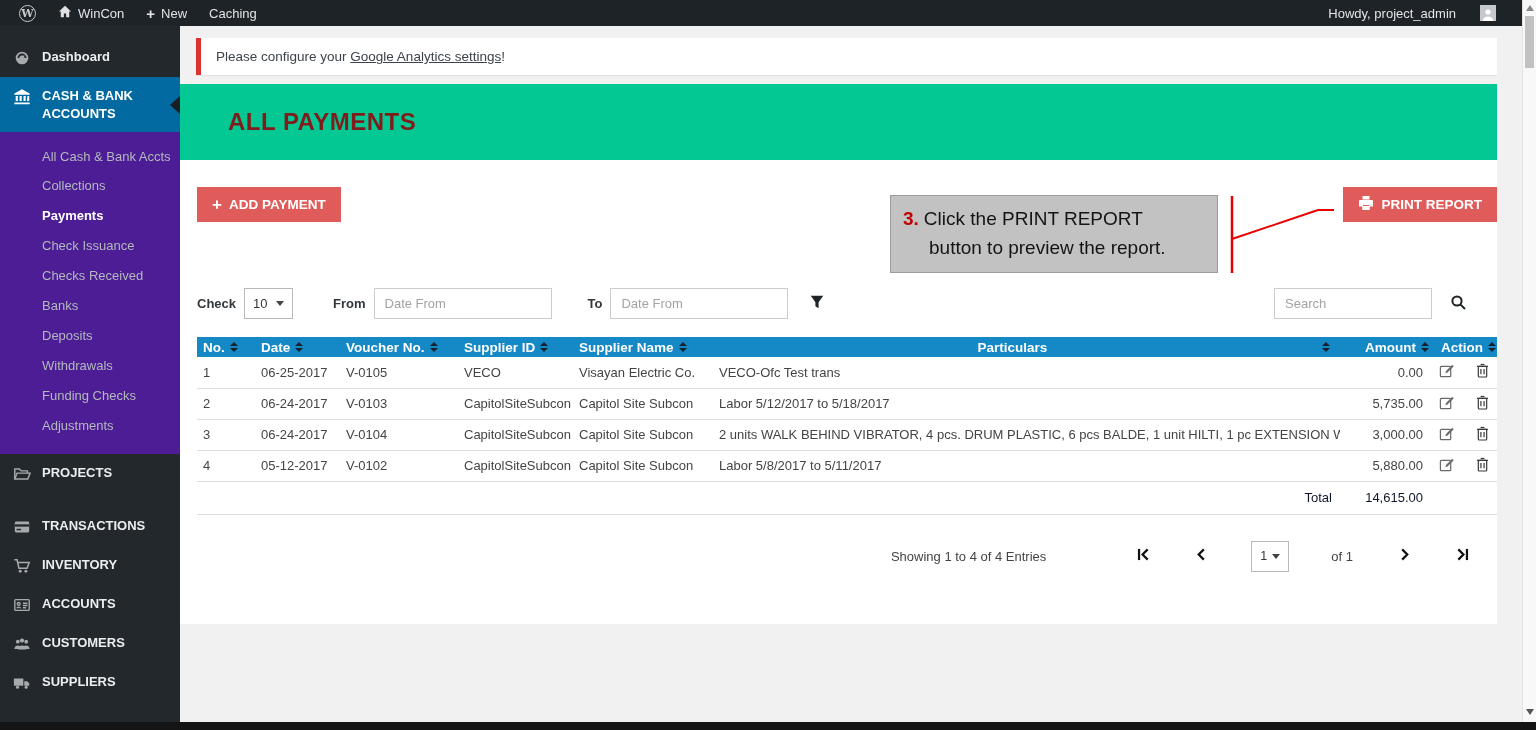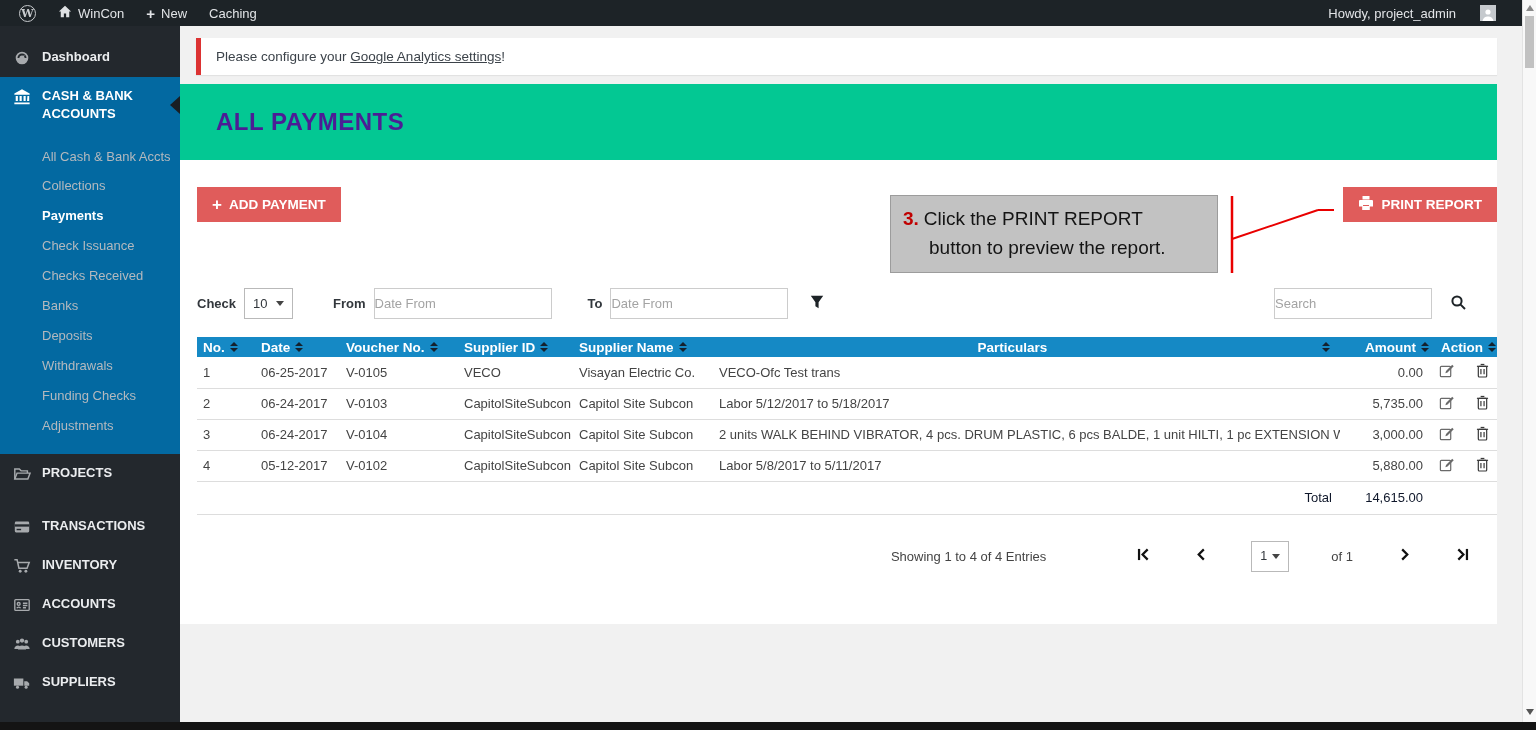--- a/index.html
+++ b/index.html
@@ -34,55 +34,55 @@
   .menu-item {
     display:flex; align-items:flex-start; gap:10px; padding:10px 6px 10px 12px;
     color:#ebedef; font-size:13px; font-weight:600; position:relative; cursor:pointer; line-height:1.35;
   }
   .menu-item .mi-icon { width:20px; flex:none; display:flex; justify-content:center; margin-top:1px; }
   .menu-item.active { background:#0369a1; color:#fff; }
   .menu-item.active .arrow {
     position:absolute; right:0; top:50%; margin-top:-9px; width:0; height:0;
     border-top:9px solid transparent; border-bottom:9px solid transparent; border-right:10px solid #191e23;
   }
-  .submenu { background:#0369a1; padding:10px 6px 13px 42px; display:flex; flex-direction:column; }
+  .submenu { background:#4c1d95; padding:10px 6px 13px 42px; display:flex; flex-direction:column; }
   .submenu-item { color:#b4b9be; font-size:13px; padding:6.5px 0; line-height:1.3; cursor:pointer; }
   .submenu-item.current { color:#fff; font-weight:700; }
   .mt-extra { margin-top:14px; }
 
   
   .main { flex:1; position:relative; background:#f1f1f1; padding-right:39px; overflow:hidden; }
 
   .notice {
     margin:12px 0 9px 16px; background:#fff; border-left:5px solid #dc3232;
     box-shadow:0 1px 1px rgba(0,0,0,.06); padding:11px 15px; font-size:13.5px; color:#3c434a;
   }
   .notice a { color:#3c434a; text-decoration:underline; cursor:pointer; }
 
   .banner { height:76px; background:#03c893; display:flex; align-items:center; padding-left:36px; }
-  .banner h1 { margin:0; color:#4c1d95; font-size:24px; font-weight:700; letter-spacing:.5px; }
+  .banner h1 { margin:12px; color:#7f1d1d; font-size:24px; font-weight:700; letter-spacing:.5px; }
 
   .card { background:#fff; padding:27px 0 52px 17px; position:relative; }
 
   .toolbar-row { display:flex; justify-content:space-between; align-items:flex-start; }
   .btn {
     background:#e05c5b; color:#fff; border:none; height:35px; display:inline-flex;
     align-items:center; gap:7px; padding:0 15px; font-size:13.5px; font-weight:700;
     font-family:inherit; cursor:pointer;
   }
 
   .filter-row { display:flex; align-items:center; margin-top:66px; font-size:13px; color:#32373c; }
   .lbl { font-weight:700; margin-right:8px; }
   .select-box {
     height:31px; border:1px solid #b9b9b9; background:#fff; display:flex; align-items:center;
     justify-content:space-between; padding:0 8px; cursor:pointer; color:#32373c;
   }
   .show-select { width:49px; margin-right:40px; }
   .caret { width:0; height:0; border-left:4px solid transparent; border-right:4px solid transparent; border-top:5px solid #444; }
-  input { height:31px; border:1px solid #ccc; padding:0 0; font-size:13px; color:#444; font-family:inherit; background:#fff; }
+  input { height:31px; border:1px solid #ccc; padding:0 10px; font-size:13px; color:#444; font-family:inherit; background:#fff; }
   input::placeholder { color:#a3a3a3; }
   .date-input { width:178px; margin-right:36px; }
   .search-input { width:158px; }
   .spacer { flex:1; }
   .icon-btn { background:none; border:none; padding:0; cursor:pointer; display:flex; align-items:center; }
   .funnel-btn { margin-left:-14px; }
   .mag-btn { margin:0 30px 0 18px; }
 
   
   table { width:100%; border-collapse:collapse; margin-top:18px; font-size:13px; color:#444; table-layout:fixed; }

